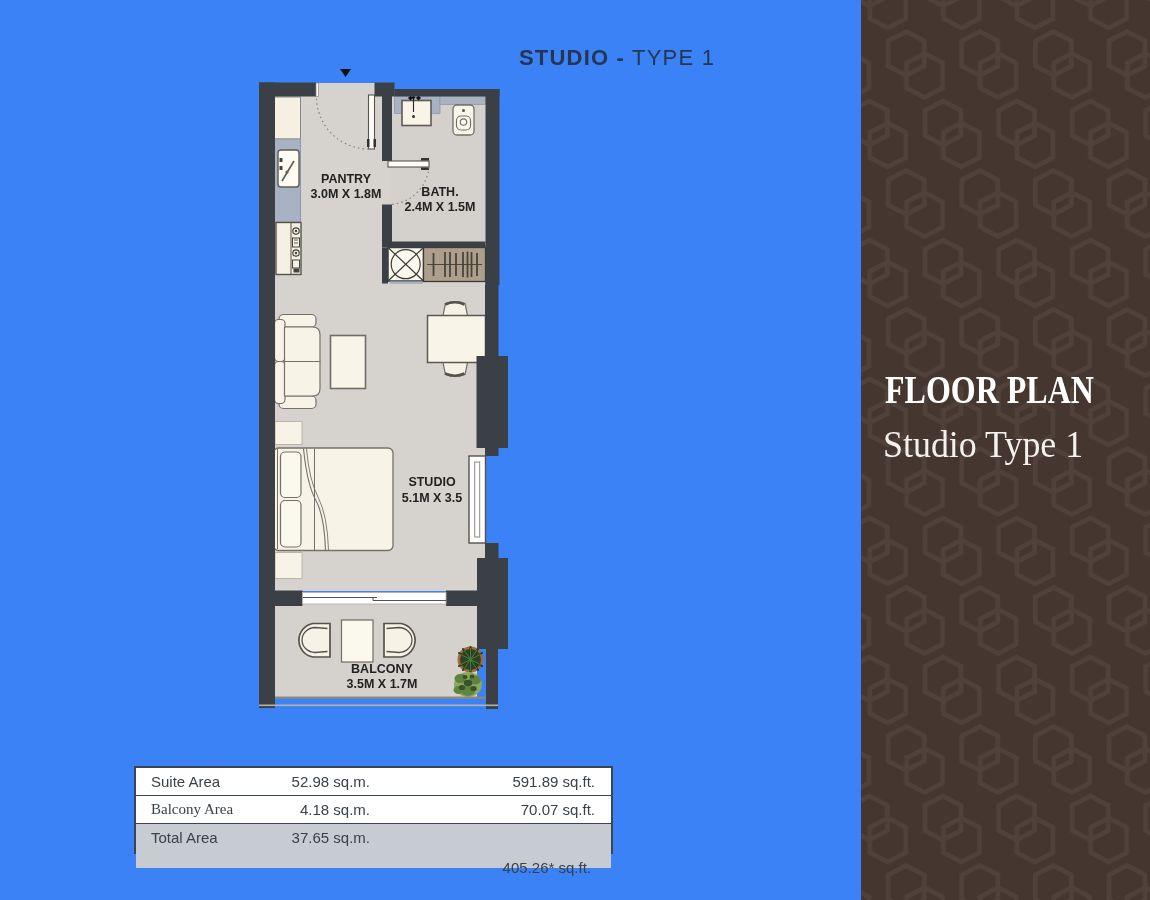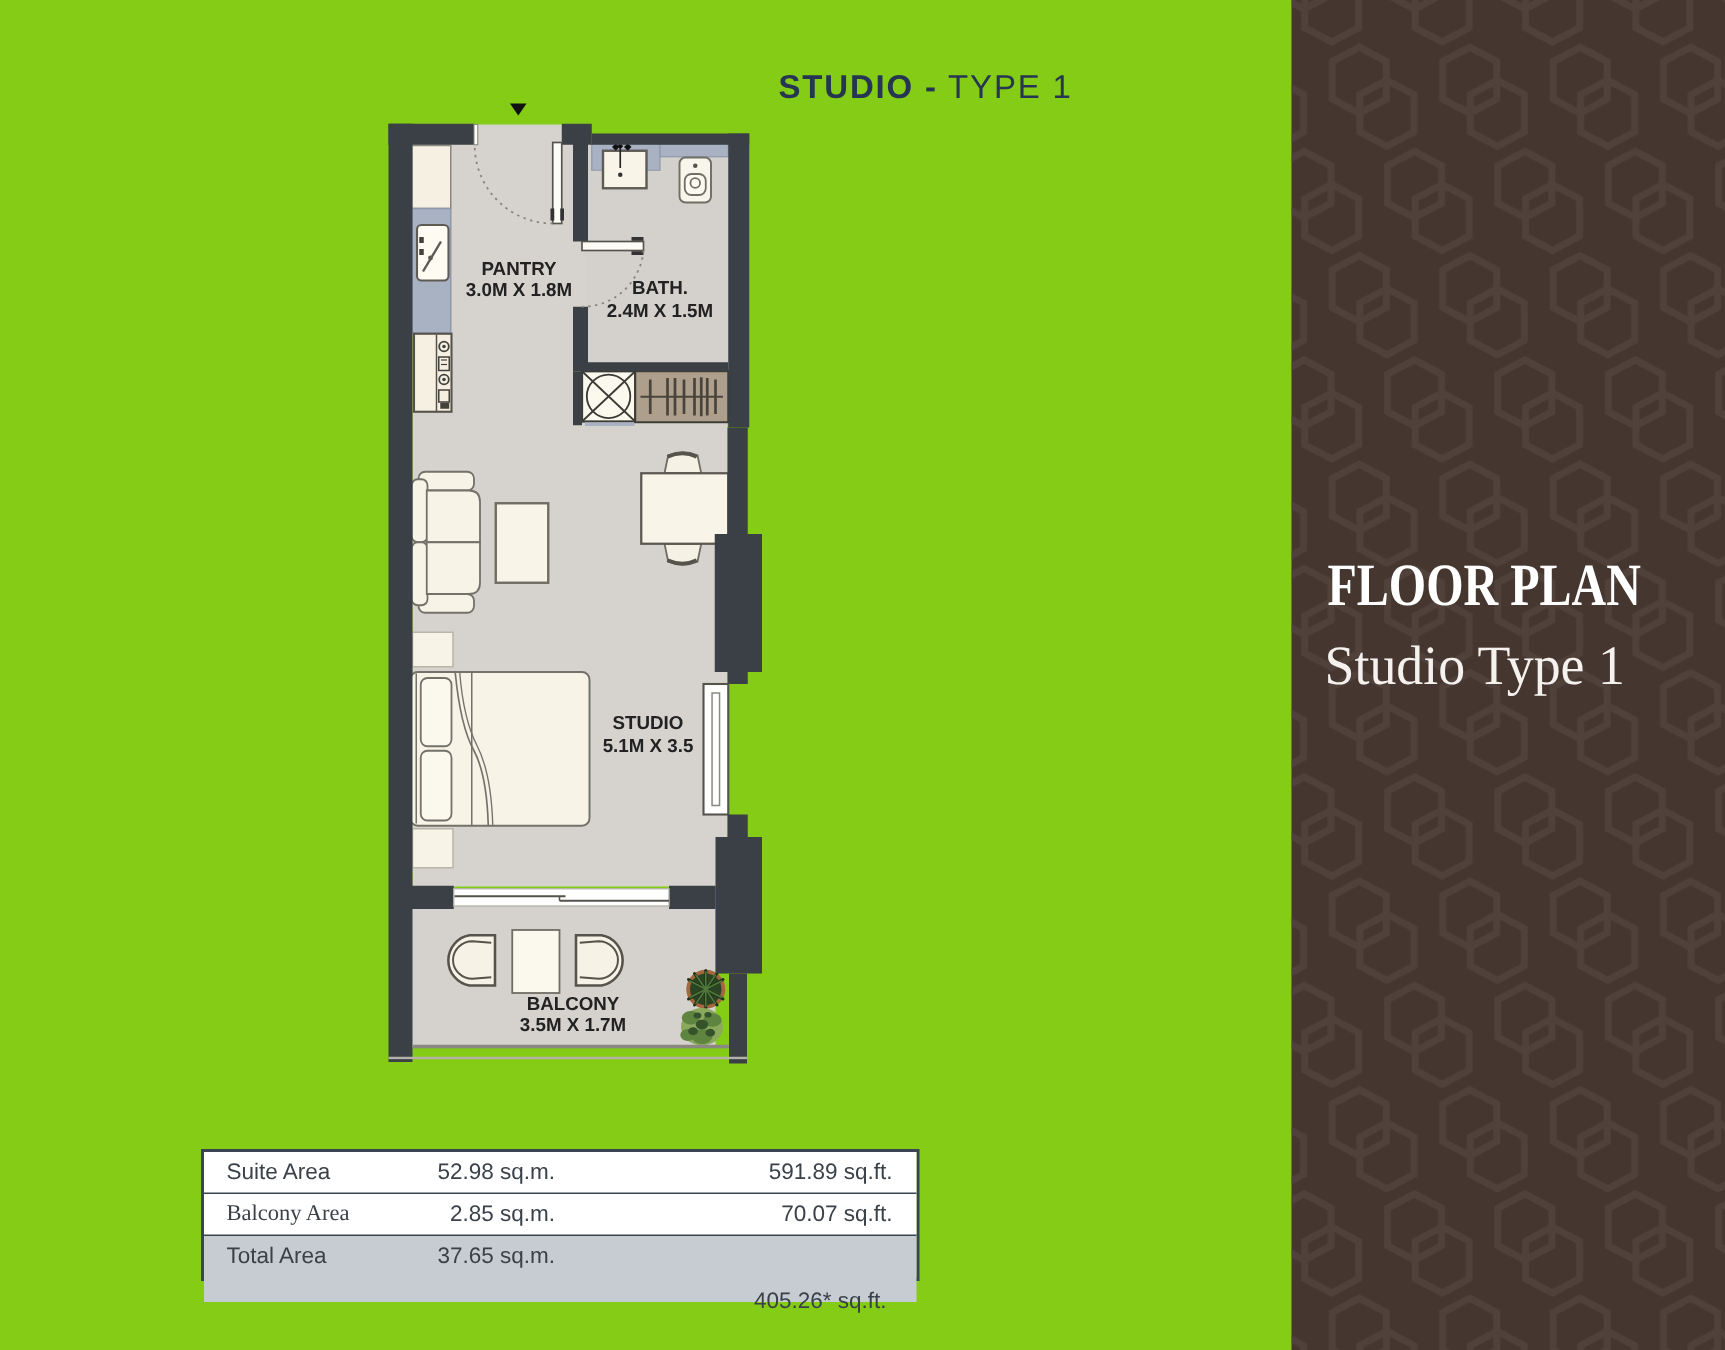--- a/index.html
+++ b/index.html
@@ -1,16 +1,16 @@
 <!DOCTYPE html>
 <html><head>
 <meta charset="utf-8">
 <style>
   html,body{margin:0;padding:0;background:#ffffff;}
-  #page{position:relative;width:1150px;height:900px;overflow:hidden;background:#84cc16;font-family:"Liberation Sans",sans-serif;}
+  #page{position:relative;width:1150px;height:900px;overflow:hidden;background:#3b82f6;font-family:"Liberation Sans",sans-serif;}
   .abs{position:absolute;}
 </style>
 </head>
 <body>
 <div id="page">
 
   <div class="abs" style="left:519px;top:45px;width:340px;font-size:22px;letter-spacing:1.2px;color:#263553;"><b>STUDIO -</b> <span style="font-weight:normal">TYPE 1</span></div>
 
   <svg class="abs" style="left:0;top:0;" width="860" height="900" viewBox="0 0 860 900">
 
@@ -228,21 +228,21 @@
   <div class="abs" style="left:134px;top:766px;width:479px;height:88px;border:2px solid #3a4553;box-sizing:border-box;font-size:15px;color:#3a4149;">
 
     <div style="position:relative;height:26.8px;border-bottom:1.4px solid #3a4553;background:#ffffff;text-align:center;">
       <span class="abs" style="left:15px;top:5px;">Suite Area</span>
       <span class="abs" style="right:241px;top:5px;">52.98 sq.m.</span>
       <span class="abs" style="right:16px;top:5px;">591.89 sq.ft.</span>
     </div>
 
     <div style="position:relative;height:26.8px;border-bottom:1.4px solid #3a4553;background:#ffffff;">
       <span class="abs" style="left:15px;top:5px;font-family:Liberation Serif, serif;">Balcony Area</span>
-      <span class="abs" style="right:241px;top:5px;">2.85 sq.m.</span>
+      <span class="abs" style="right:241px;top:5px;">4.18 sq.m.</span>
       <span class="abs" style="right:16px;top:5px;">70.07 sq.ft.</span>
     </div>
 
     <div style="position:relative;height:44px;background:#c7cbd2;">
       <span class="abs" style="left:15px;top:5px;">Total Area</span>
       <span class="abs" style="right:241px;top:5px;">37.65 sq.m.</span>
       <span class="abs" style="right:20px;top:5px;margin-top:30px;">405.26* sq.ft.</span>
     </div>
   </div>
 

